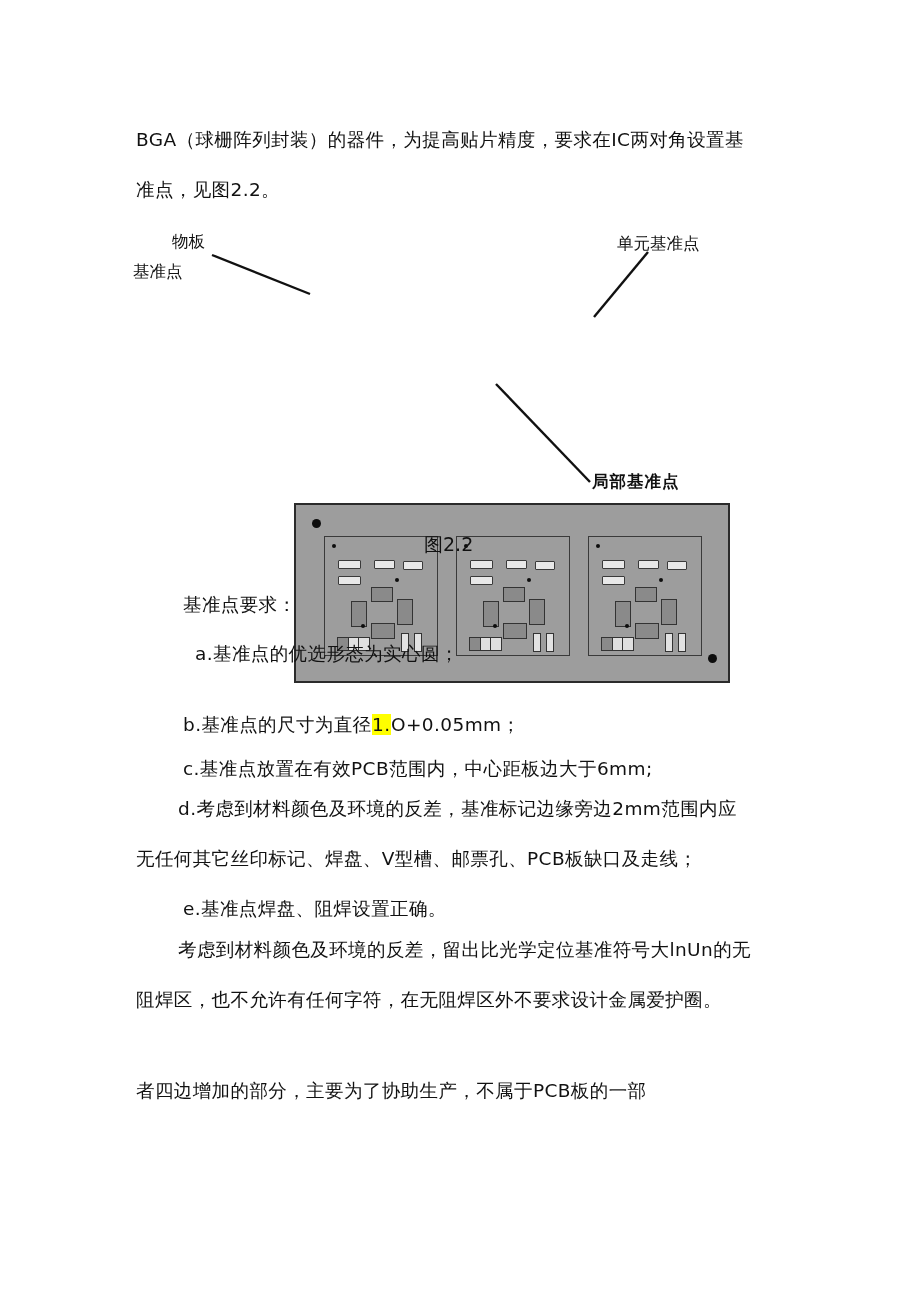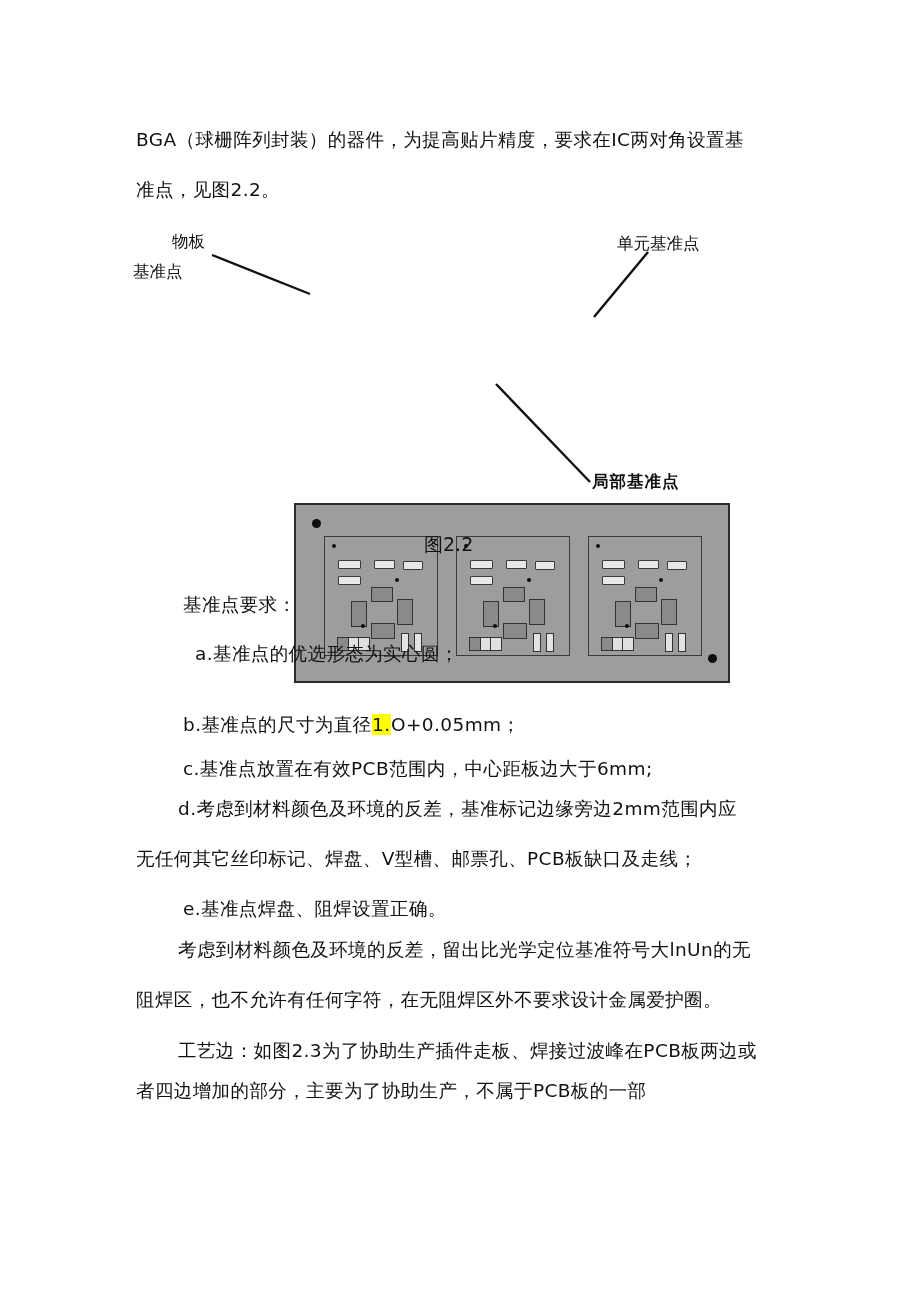--- a/index.html
+++ b/index.html
@@ -263,17 +263,16 @@
   <div class="para" style="left:178px; top:800px;">d.考虑到材料颜色及环境的反差，基准标记边缘旁边2mm范围内应</div>
 
   <div class="para" style="left:136px; top:850px;text-align:right;">无任何其它丝印标记、焊盘、V型槽、邮票孔、PCB板缺口及走线；</div>
 
   <div class="para" style="left:183px; top:900px;">e.基准点焊盘、阻焊设置正确。</div>
 
   <div class="para" style="left:178px; top:941px;text-align:center;">考虑到材料颜色及环境的反差，留出比光学定位基准符号大lnUn的无</div>
 
   <div class="para" style="left:136px; top:991px;">阻焊区，也不允许有任何字符，在无阻焊区外不要求设计金属爱护圈。</div>
 
-  <div class="para" style="left:178px; top:1042px;">工艺边：如图2.3为了协助生产插件走板、焊接过波峰在PCB板两边或</div>
 
   <div class="para" style="left:136px; top:1082px;">者四边增加的部分，主要为了协助生产，不属于PCB板的一部</div>
 
 </div>
 
 </body></html>

